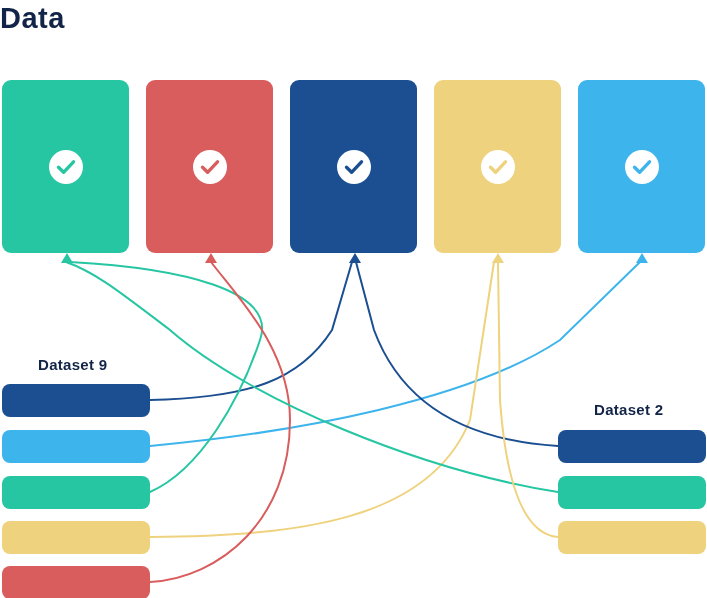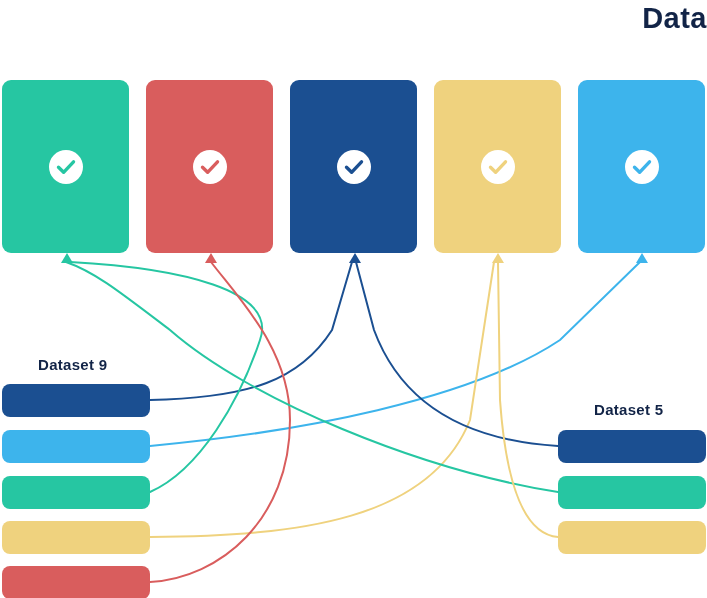--- a/index.html
+++ b/index.html
@@ -17,21 +17,21 @@
   #stage {
     position: relative;
     width: 707px;
     height: 598px;
   }
   #title {
     position: absolute;
     left: 0;
     top: 2px;
     width: 707px;
-    text-align: right;
+    text-align: left;
     font-size: 29px;
     font-weight: bold;
     letter-spacing: 0.5px;
     color: #122447;
   }
   .card {
     position: absolute;
     width: 127px;
     height: 173px;
     border-radius: 9px;
@@ -138,19 +138,19 @@
   <div id="ds1-layer">
     <div class="ds-label" style="left: 38px; top: 356px;">Dataset 9</div>
   <div class="bar" style="left: 2px; top: 384px; width: 148px; background: rgb(27, 79, 145);"></div>
       <div class="bar" style="left: 2px; top: 430px; width: 148px; background: rgb(61, 180, 236);"></div>
       <div class="bar" style="left: 2px; top: 476px; width: 148px; background: rgb(38, 198, 162);"></div>
       <div class="bar" style="left: 2px; top: 521px; width: 148px; background: rgb(239, 210, 126);"></div>
       <div class="bar" style="left: 2px; top: 566px; width: 148px; background: rgb(217, 93, 93);"></div>
     </div>
 
   <div id="ds2-layer">
-    <div class="ds-label" style="left: 594px; top: 401px;">Dataset 5</div>
+    <div class="ds-label" style="left: 594px; top: 401px;">Dataset 2</div>
   <div class="bar" style="left: 558px; top: 430px; width: 148px; background: rgb(27, 79, 145);"></div>
       <div class="bar" style="left: 558px; top: 476px; width: 148px; background: rgb(38, 198, 162);"></div>
       <div class="bar" style="left: 558px; top: 521px; width: 148px; background: rgb(239, 210, 126);"></div>
     </div>
 
 </div>
 
 </body></html>

